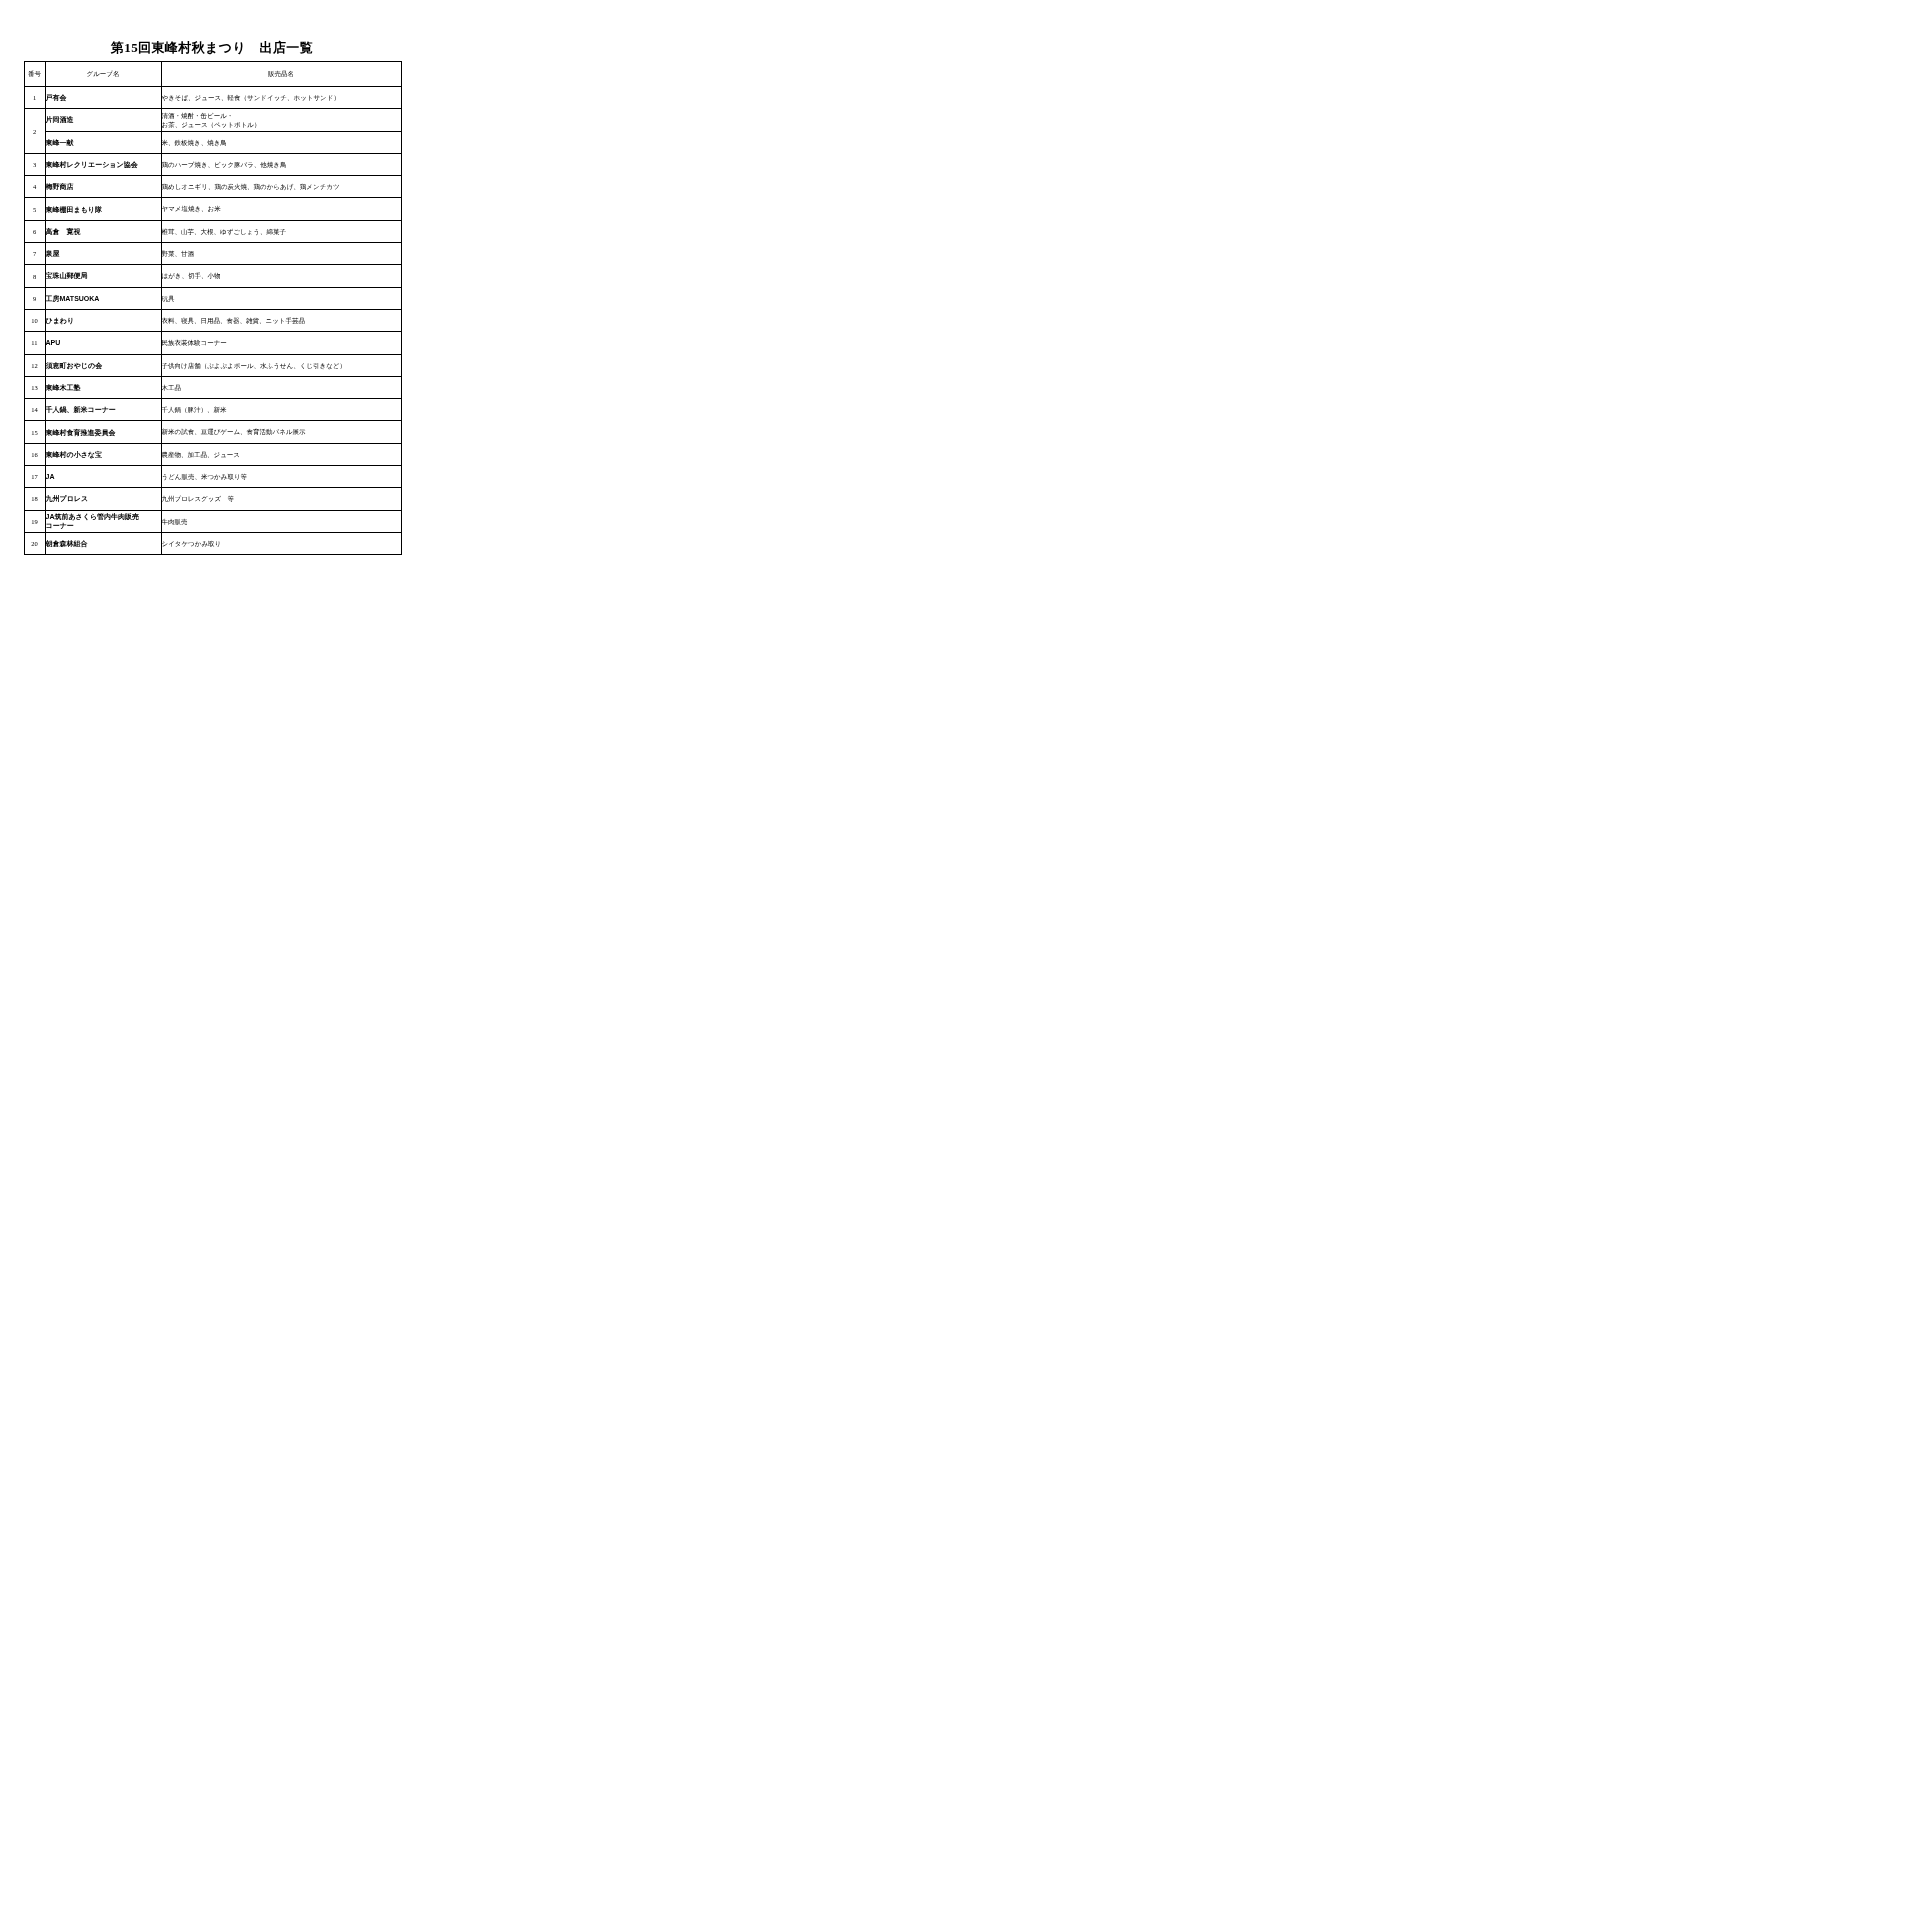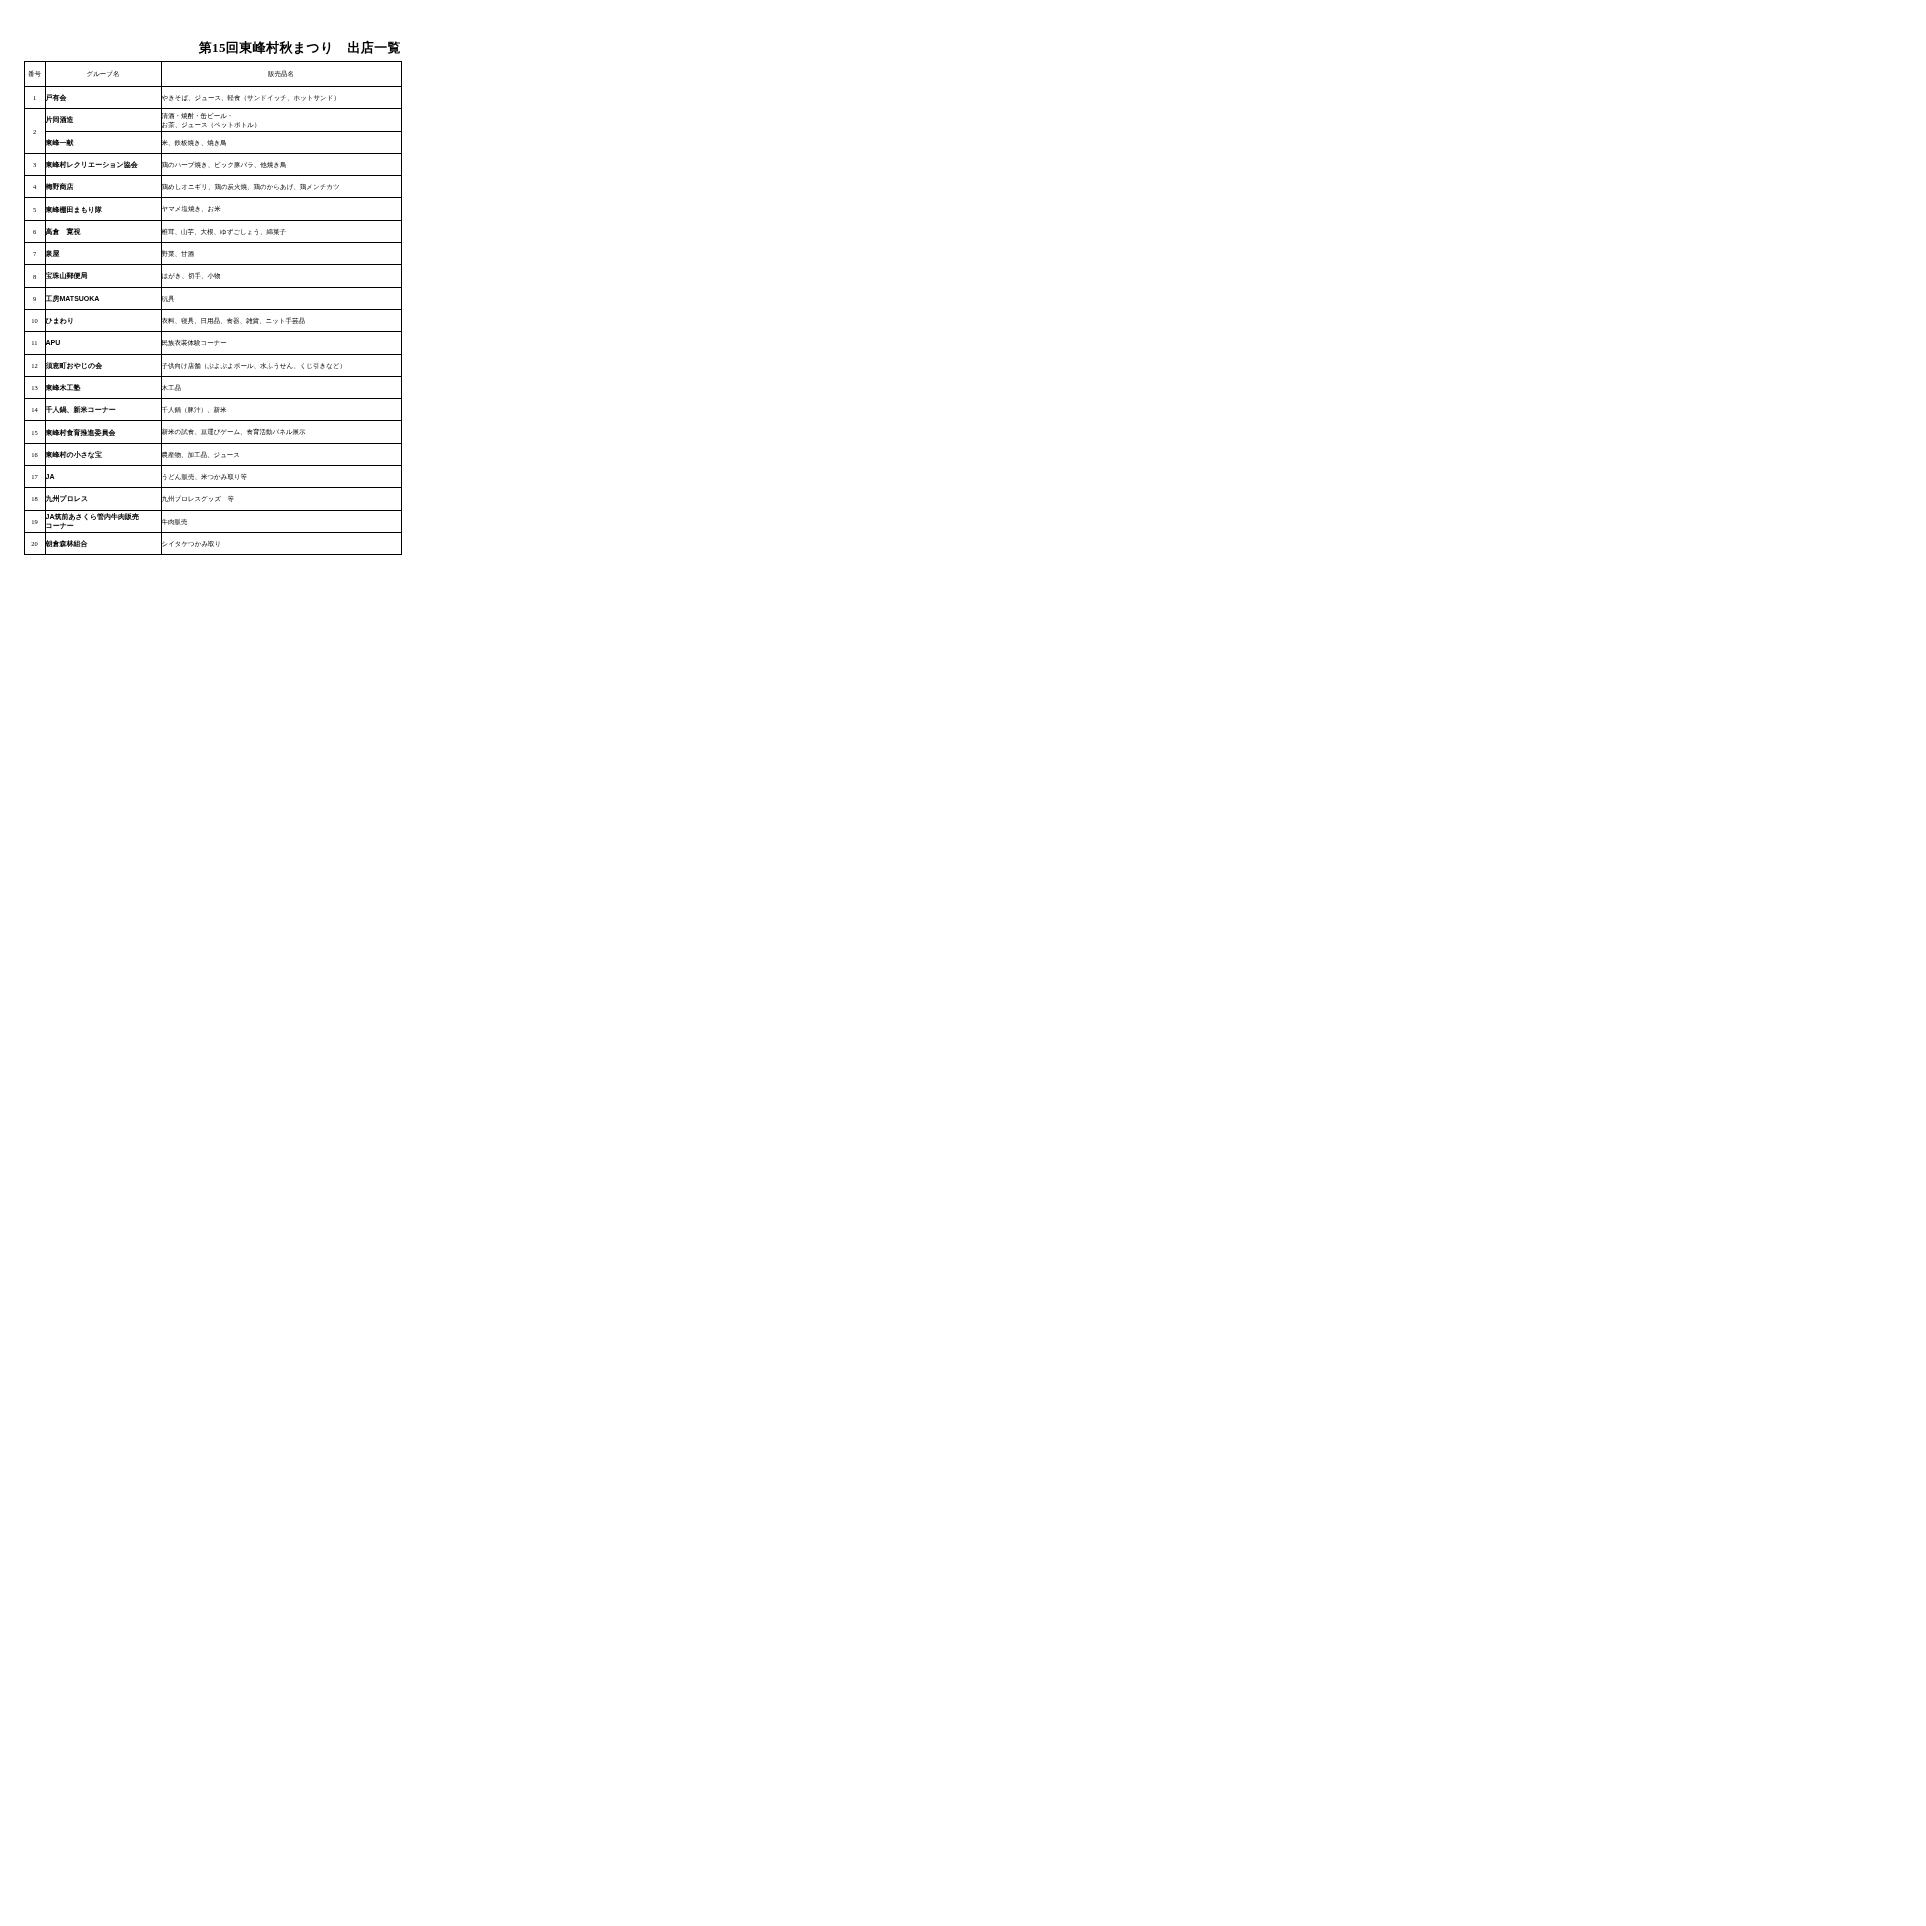--- a/index.html
+++ b/index.html
@@ -13,21 +13,21 @@
     height: 599px;
     background: #ffffff;
     color: #000000;
     overflow: hidden;
   }
   .doc-title {
     position: absolute;
     top: 39px;
     left: 23px;
     width: 378px;
-    text-align: right;
+    text-align: center;
     font-family: "Liberation Serif", "DejaVu Serif", serif;
     font-size: 13px;
     font-weight: bold;
     line-height: 17.7px;
     letter-spacing: 0.4px;
     white-space: nowrap;
   }
   table.vendor-table {
     position: absolute;
     left: 23.5px;

